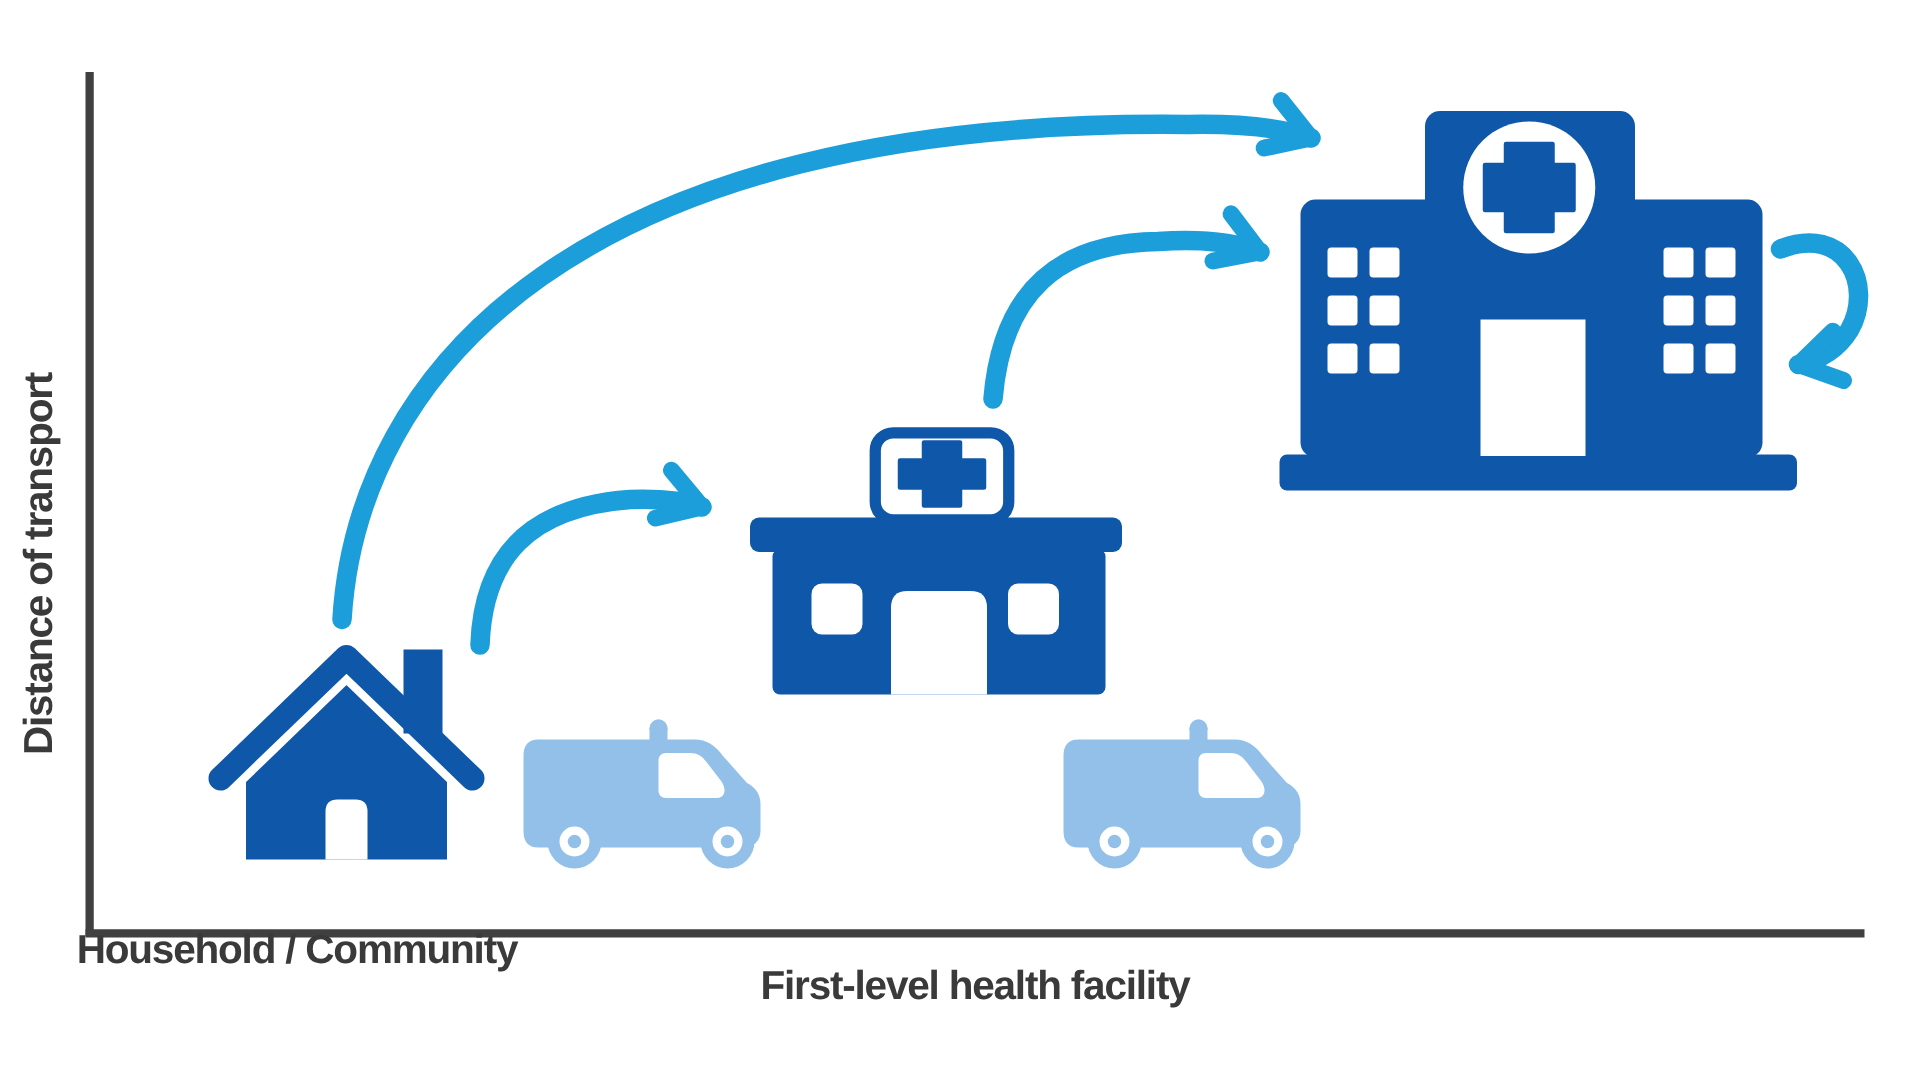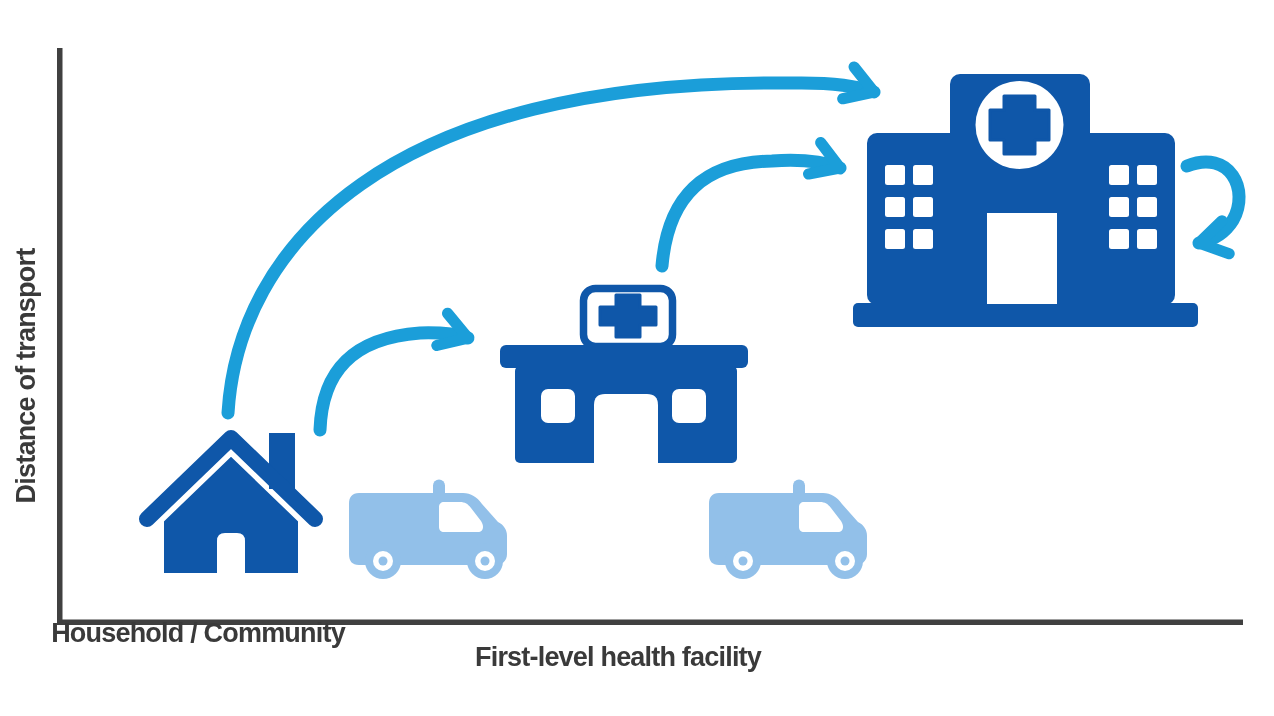--- a/index.html
+++ b/index.html
@@ -133,16 +133,16 @@
       <rect x="284" y="123" width="20" height="20" rx="2.5" class="fill-white"></rect>
       <rect x="256" y="155" width="20" height="20" rx="2.5" class="fill-white"></rect>
       <rect x="284" y="155" width="20" height="20" rx="2.5" class="fill-white"></rect>
     </g>
   </svg>
 
   <div class="ylabel" style="left:26px; top:376px;">Distance of transport</div>
 
   <div class="xlabel" style="left:198px; top:618px;">Household / Community</div>
 
-  <div class="xlabel" style="left:618px; top:642px;">First-level health facility</div>
+  <div class="xlabel" style="left:650px; top:642px;">First-level health facility</div>
 
 
 </div>
 
 </body></html>

